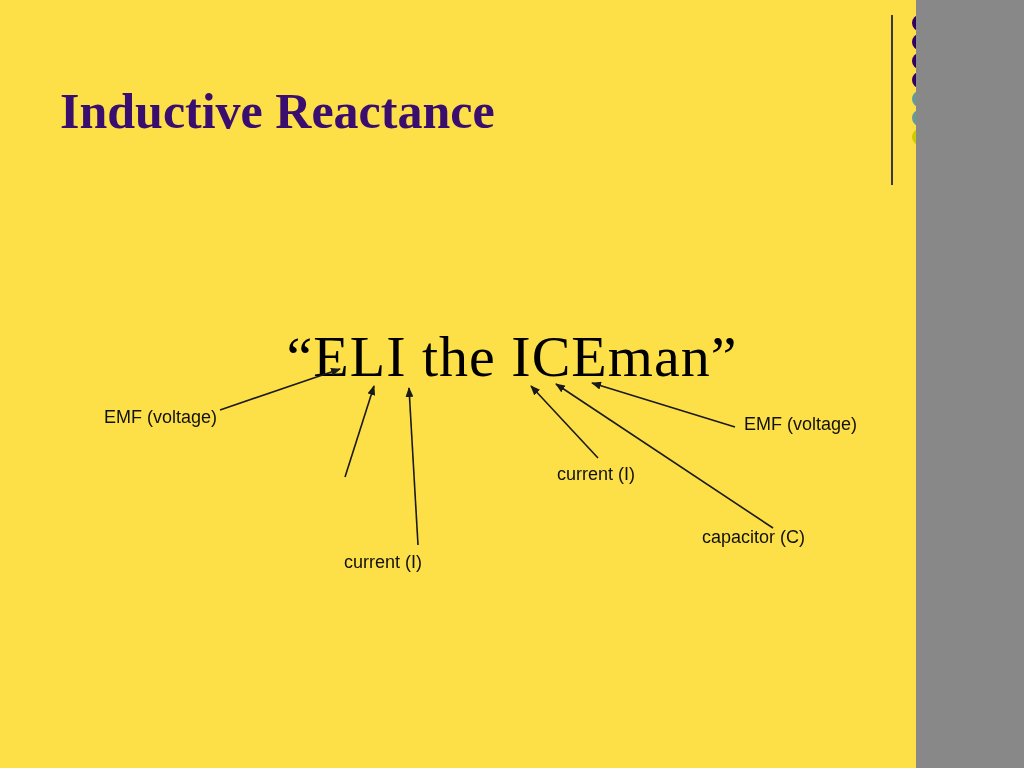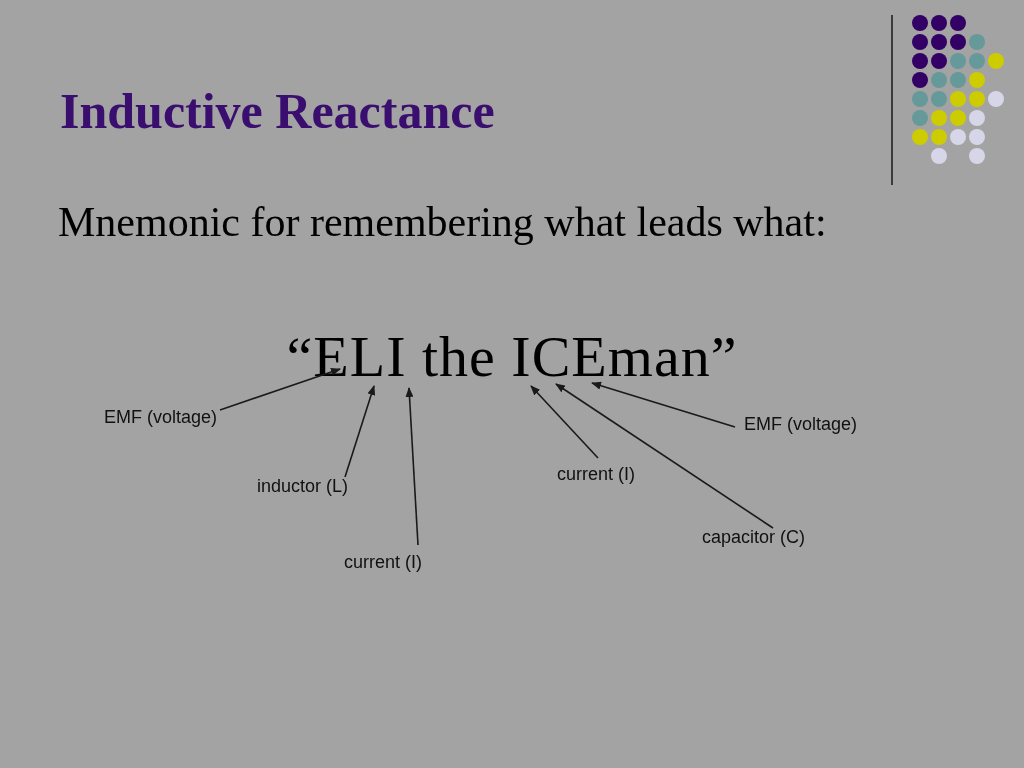--- a/index.html
+++ b/index.html
@@ -1,19 +1,19 @@
 <!DOCTYPE html>
 <html><head>
 <meta charset="utf-8">
 <style>
   html,body{margin:0;padding:0;background:#888;}
   .slide{
     position:relative;
-    width:1024px;height:768px;
-    background:#a3a3a3;
+    width:916px;height:768px;
+    background:#fde047;
     overflow:hidden;
     font-family:"Liberation Serif", serif;
   }
   .deco-line{
     position:absolute;left:891px;top:15px;width:2px;height:170px;
     background:#3a3a3a;
   }
   .dots{position:absolute;left:912px;top:15px;width:101px;}
   .dot-row{height:19px;line-height:0;white-space:nowrap;}
   .dot{
@@ -66,40 +66,38 @@
       <div class="dot-row"><span class="dot" style="background: rgb(51, 0, 102);"></span><span class="dot" style="background: rgb(51, 0, 102);"></span><span class="dot" style="background: rgb(102, 153, 153);"></span><span class="dot" style="background: rgb(102, 153, 153);"></span><span class="dot" style="background: rgb(204, 204, 0);"></span></div>
       <div class="dot-row"><span class="dot" style="background: rgb(51, 0, 102);"></span><span class="dot" style="background: rgb(102, 153, 153);"></span><span class="dot" style="background: rgb(102, 153, 153);"></span><span class="dot" style="background: rgb(204, 204, 0);"></span><span class="dot empty"></span></div>
       <div class="dot-row"><span class="dot" style="background: rgb(102, 153, 153);"></span><span class="dot" style="background: rgb(102, 153, 153);"></span><span class="dot" style="background: rgb(204, 204, 0);"></span><span class="dot" style="background: rgb(204, 204, 0);"></span><span class="dot" style="background: rgb(214, 214, 232);"></span></div>
       <div class="dot-row"><span class="dot" style="background: rgb(102, 153, 153);"></span><span class="dot" style="background: rgb(204, 204, 0);"></span><span class="dot" style="background: rgb(204, 204, 0);"></span><span class="dot" style="background: rgb(214, 214, 232);"></span><span class="dot empty"></span></div>
       <div class="dot-row"><span class="dot" style="background: rgb(204, 204, 0);"></span><span class="dot" style="background: rgb(204, 204, 0);"></span><span class="dot" style="background: rgb(214, 214, 232);"></span><span class="dot" style="background: rgb(214, 214, 232);"></span><span class="dot empty"></span></div>
       <div class="dot-row"><span class="dot empty"></span><span class="dot" style="background: rgb(214, 214, 232);"></span><span class="dot empty"></span><span class="dot" style="background: rgb(214, 214, 232);"></span><span class="dot empty"></span></div>
     </div>
 
   <h1 class="title">Inductive Reactance</h1>
 
-  <div class="subtitle">Mnemonic for remembering what leads what:</div>
 
   <div class="mnemonic">“ELI the ICEman”</div>
 
   <svg id="arrow-svg" class="arrow-svg" viewBox="0 0 1024 768" xmlns="http://www.w3.org/2000/svg">
     <defs>
       <marker id="ah" viewBox="0 0 10 8" refX="9" refY="4" markerWidth="10" markerHeight="8" orient="auto" markerUnits="userSpaceOnUse">
         <path d="M0,0 L10,4 L0,8 z" fill="#1a1a1a"></path>
       </marker>
     </defs>
     <g id="arrow-lines">
         <line x1="220" y1="410" x2="340" y2="369" stroke="#1a1a1a" stroke-width="1.6" marker-end="url(#ah)"></line>
         <line x1="345" y1="477" x2="374" y2="386" stroke="#1a1a1a" stroke-width="1.6" marker-end="url(#ah)"></line>
         <line x1="418" y1="545" x2="409" y2="388" stroke="#1a1a1a" stroke-width="1.6" marker-end="url(#ah)"></line>
         <line x1="598" y1="458" x2="531" y2="386" stroke="#1a1a1a" stroke-width="1.6" marker-end="url(#ah)"></line>
         <line x1="773" y1="528" x2="556" y2="384" stroke="#1a1a1a" stroke-width="1.6" marker-end="url(#ah)"></line>
         <line x1="735" y1="427" x2="592" y2="383" stroke="#1a1a1a" stroke-width="1.6" marker-end="url(#ah)"></line>
       </g>
   </svg>
 
   <div class="lbl" id="lbl-emf-left">EMF (voltage)</div>
-  <div class="lbl" id="lbl-inductor">inductor (L)</div>
   <div class="lbl" id="lbl-current-left">current (I)</div>
   <div class="lbl" id="lbl-current-right">current (I)</div>
   <div class="lbl" id="lbl-capacitor">capacitor (C)</div>
   <div class="lbl" id="lbl-emf-right">EMF (voltage)</div>
 
 </div>
 
 </body></html>

